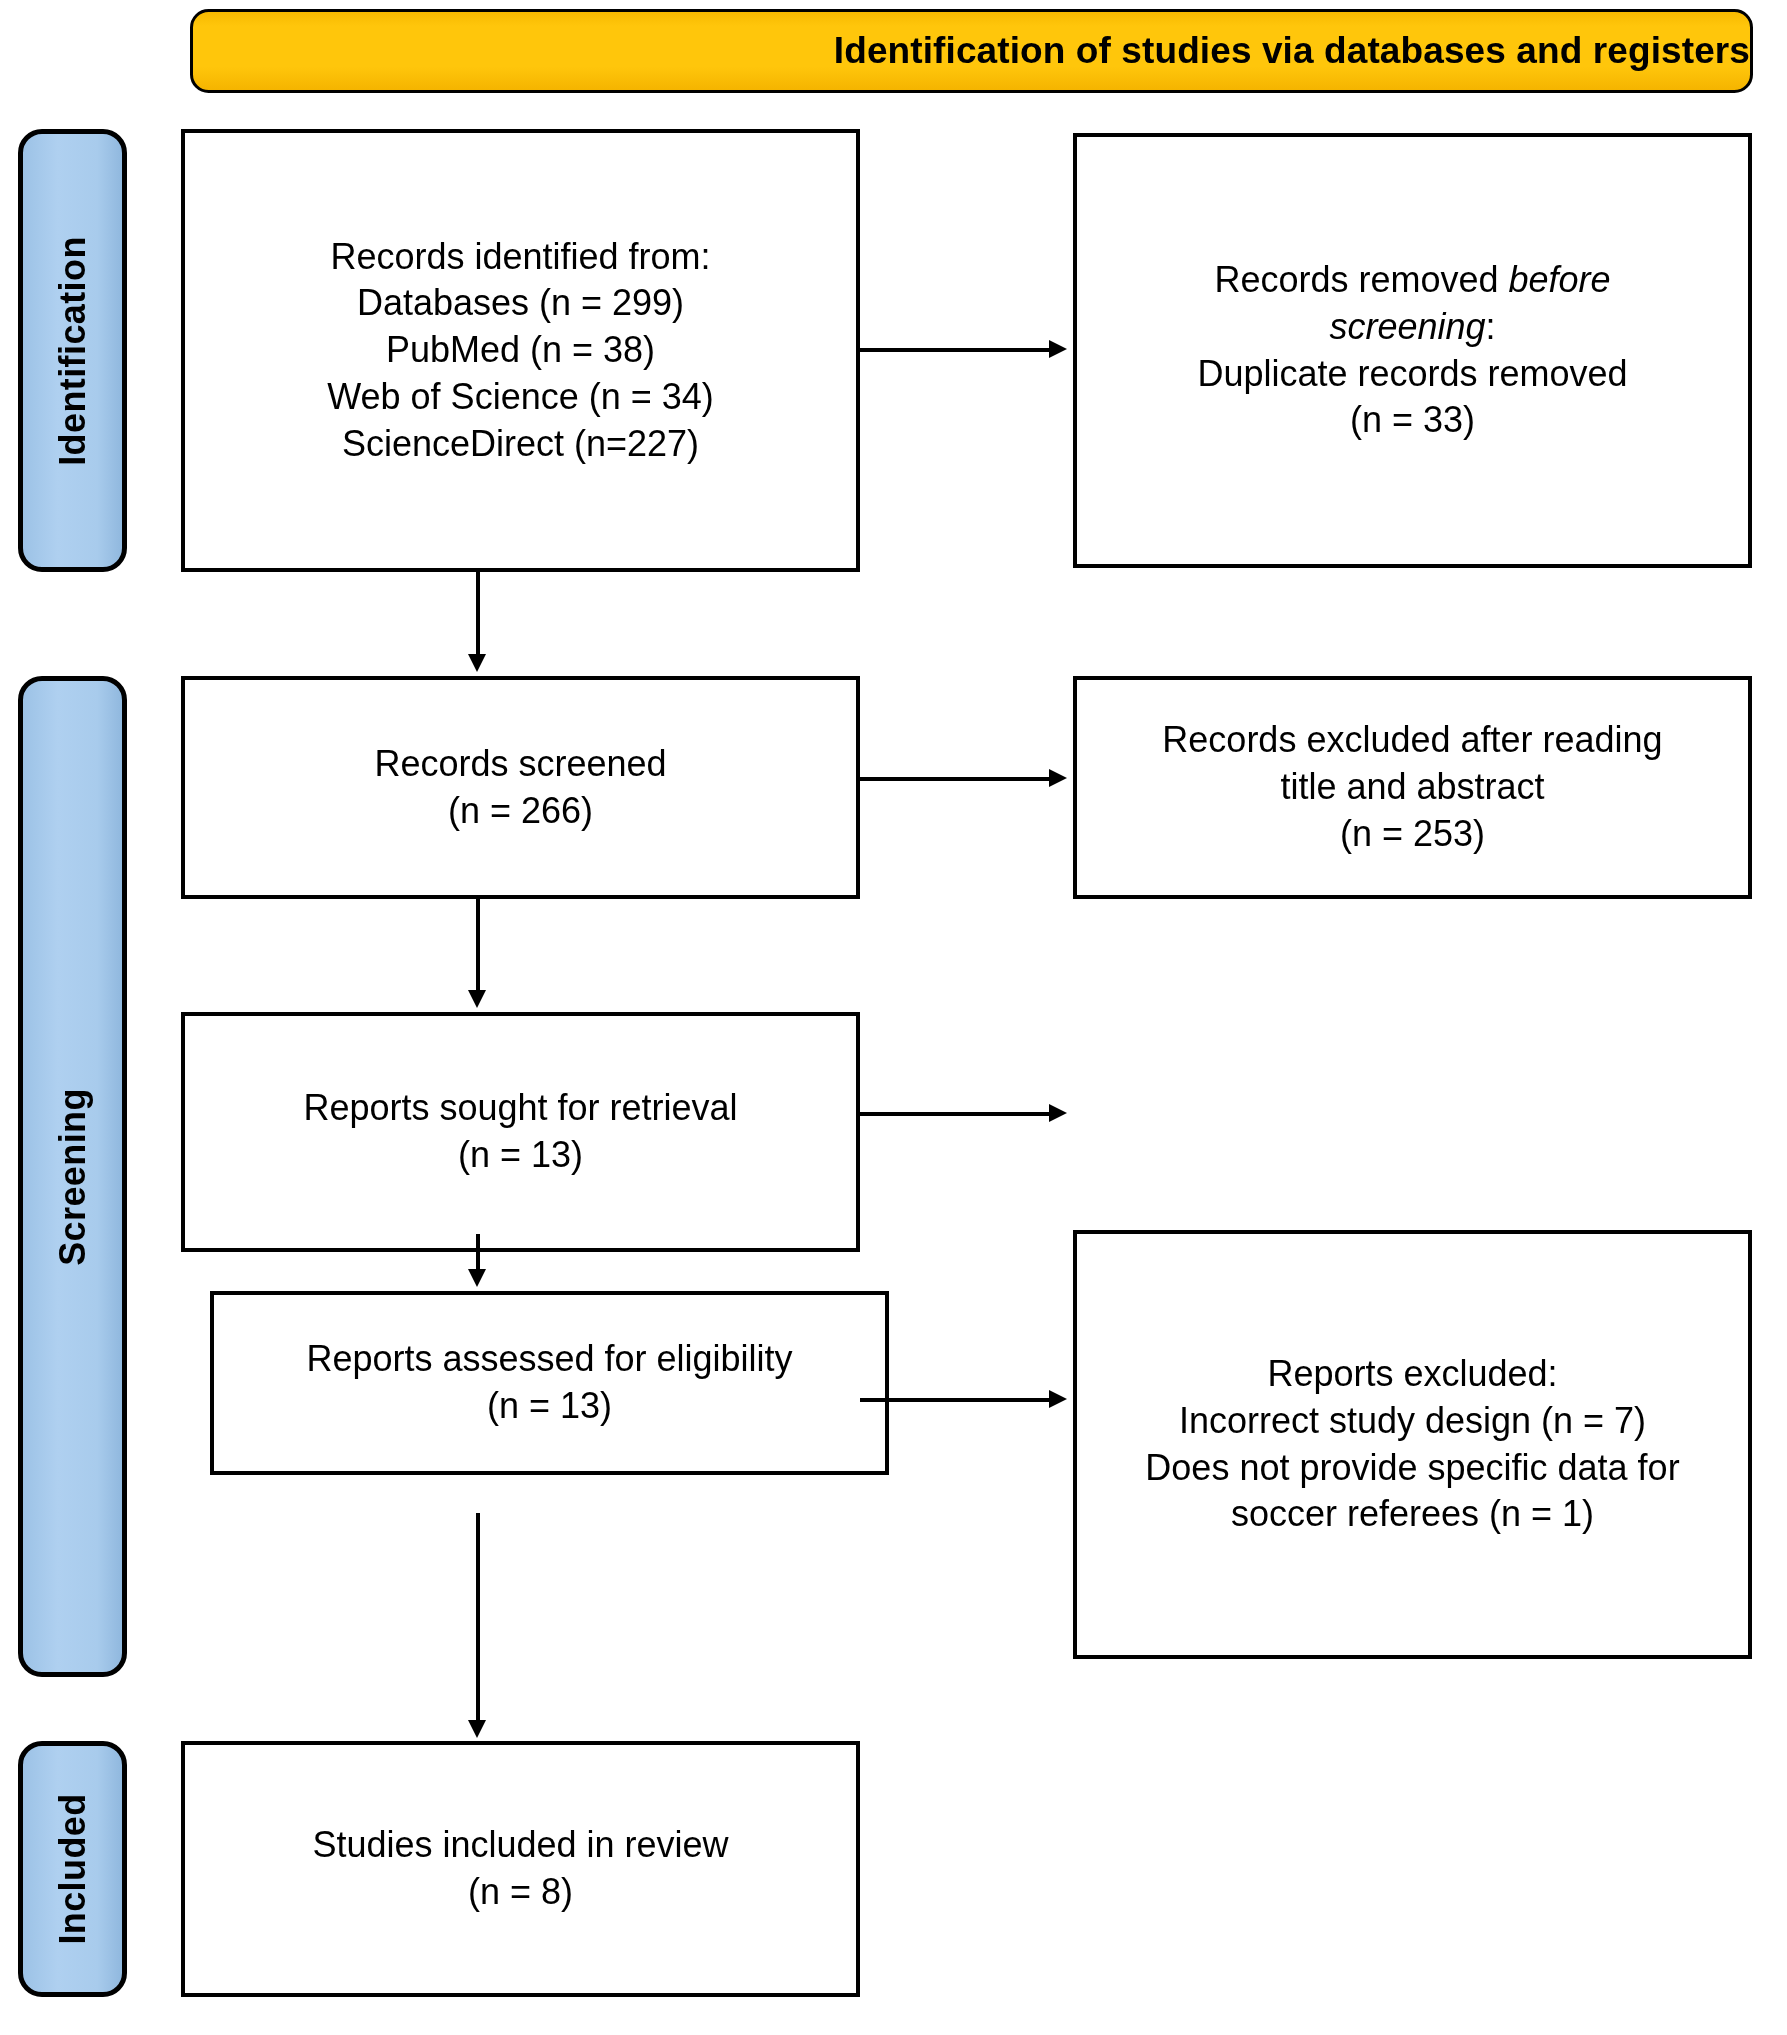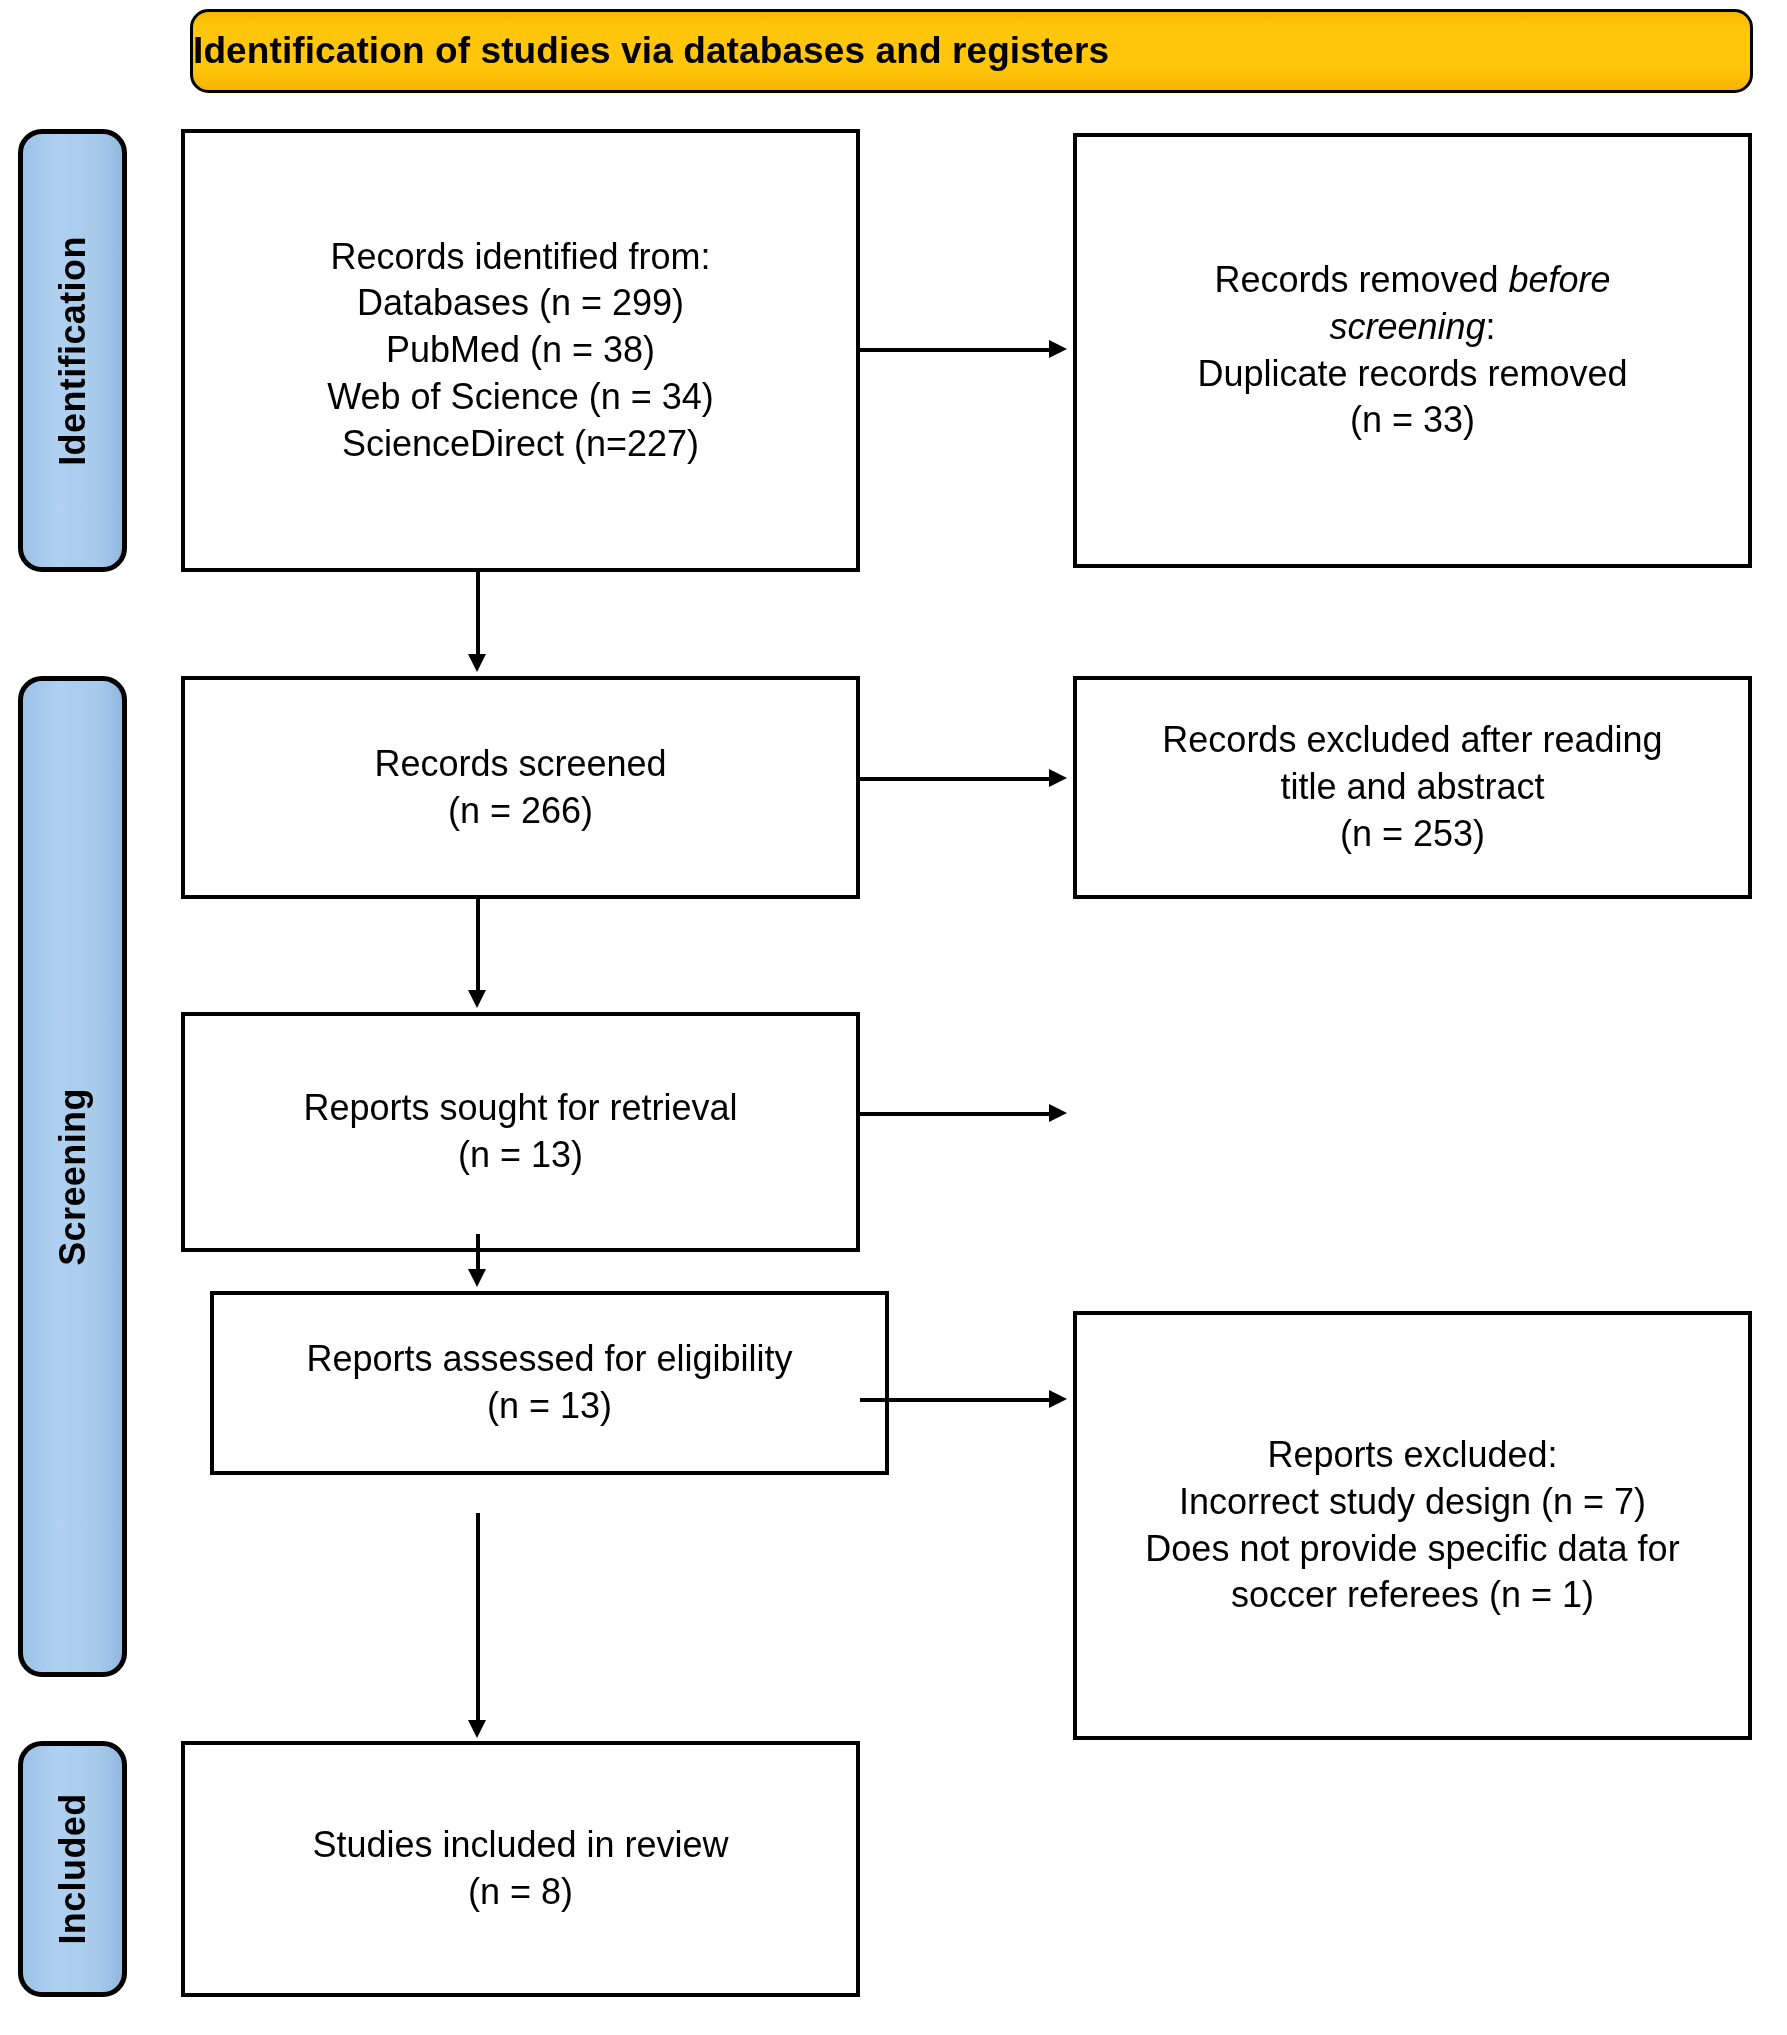--- a/index.html
+++ b/index.html
@@ -25,21 +25,21 @@
     left: 190px;
     top: 9.3px;
     width: 1563px;
     height: 84px;
     background: linear-gradient(180deg, #F7B900 0%, #FFC60B 18%, #FFC60B 70%, #F5B400 100%);
     border: 3.6px solid #000000;
     border-radius: 18.6px;
     box-sizing: border-box;
     display: flex;
     align-items: center;
-    justify-content: flex-start;
+    justify-content: flex-end;
   }
   .header-banner .title {
     font-size: 37px;
     font-weight: bold;
     letter-spacing: 0.1px;
     color: #000000;
     text-align: center;
     line-height: 1.1;
   }
 
@@ -95,21 +95,21 @@
   
   .col-right { left: 1073px; width: 679px; justify-content: center; }
 
   #box-records-identified { top: 129px;  height: 443px; }
   #box-records-removed    { top: 133px;  height: 435px; }
   #box-records-screened   { top: 676px;  height: 223px; }
   #box-records-excluded   { top: 676px;  height: 223px; }
   #box-reports-sought     { top: 1012px; height: 240px; }
   #box-reports-notretr    { top: 1012px; height: 222px; }
   #box-reports-assessed   { top: 1291px; height: 184px; margin-left: 29px; }
-  #box-reports-excluded   { top: 1311px; height: 429px; }
+  #box-reports-excluded   { top: 1230px; height: 429px; }
   #box-studies-included   { top: 1741px; height: 256px; }
 
   
   .conn {
     position: absolute;
     background: #000000;
   }
   .conn-v { width: 3.6px; }
   .conn-h { height: 3.6px; }
 

